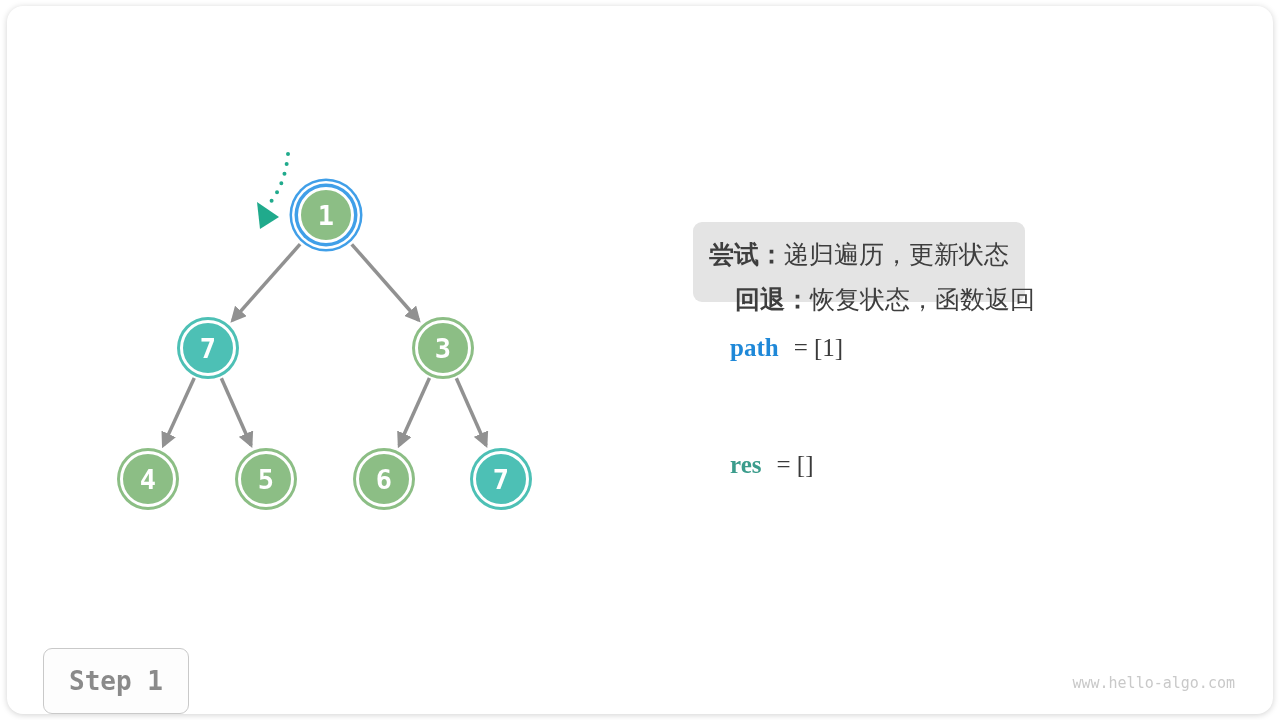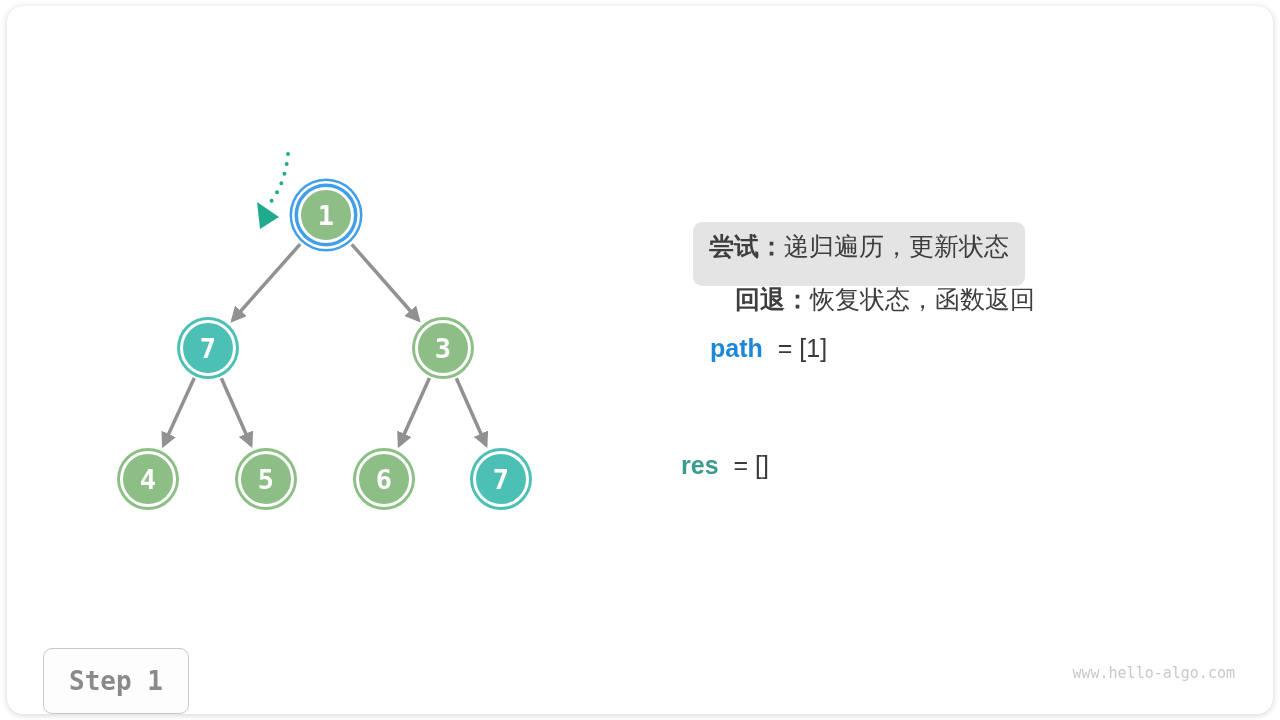--- a/index.html
+++ b/index.html
@@ -41,57 +41,58 @@
   }
   .node.green { background: var(--green); box-shadow: 0 0 0 3px var(--green); }
   .node.teal  { background: var(--teal);  box-shadow: 0 0 0 3px var(--teal); }
   .node.green.current { box-shadow: 0 0 0 3.5px var(--blue), 0 0 0 6px #ffffff, 0 0 0 8.5px var(--blue); }
   
   .anno { position: absolute; color: var(--ink); font-size: 25px; white-space: nowrap; }
   .anno .lbl { font-weight: 700; }
   .badge {
     left: 686px; top: 216px;
     height: 64px; line-height: 48px;
-    padding: 0 16px;
+    padding: 8px 16px;
     background: var(--badge);
     border-radius: 9px;
   }
   .line-back { left: 728px; top: 277px; }
   .code-line {
     position: absolute;
-    font-family: Liberation Sans, sans-serif;
+    font-family: Liberation Serif, serif;
     font-size: 25px;
     color: #3a3a3a;
     white-space: nowrap;
+    margin-left: 20px;
   }
   .code-line .kw { font-weight: 700; }
   .code-line .rest { margin-left: 15px; font-weight: 500; }
   .line-path { left: 703px; top: 328px; }
   .line-path .kw { color: var(--pathc); }
-  .line-res  { left: 674px; top: 445px; }
+  .line-res  { left: 703px; top: 445px; }
   .line-res  .kw { color: var(--resc); }
   
   .step-box {
     position: absolute;
     left: 36px; top: 642px;
     width: 146px; height: 66px;
     box-sizing: border-box;
     background: #fdfdfd;
     border: 1.5px solid var(--stepborder);
     border-radius: 9px;
     display: flex; align-items: center; justify-content: center;
     font-family: "DejaVu Sans Mono", monospace;
     font-weight: 700;
     font-size: 26px;
     color: var(--step);
   }
   
   .watermark {
     position: absolute;
-    right: 38px; bottom: 32px;
+    right: 38px; bottom: 22px;
     font-family: "DejaVu Sans Mono", monospace;
     font-size: 15px;
     color: var(--wm);
   }
 </style>
 </head>
 <body>
 
 <div class="card">
 

